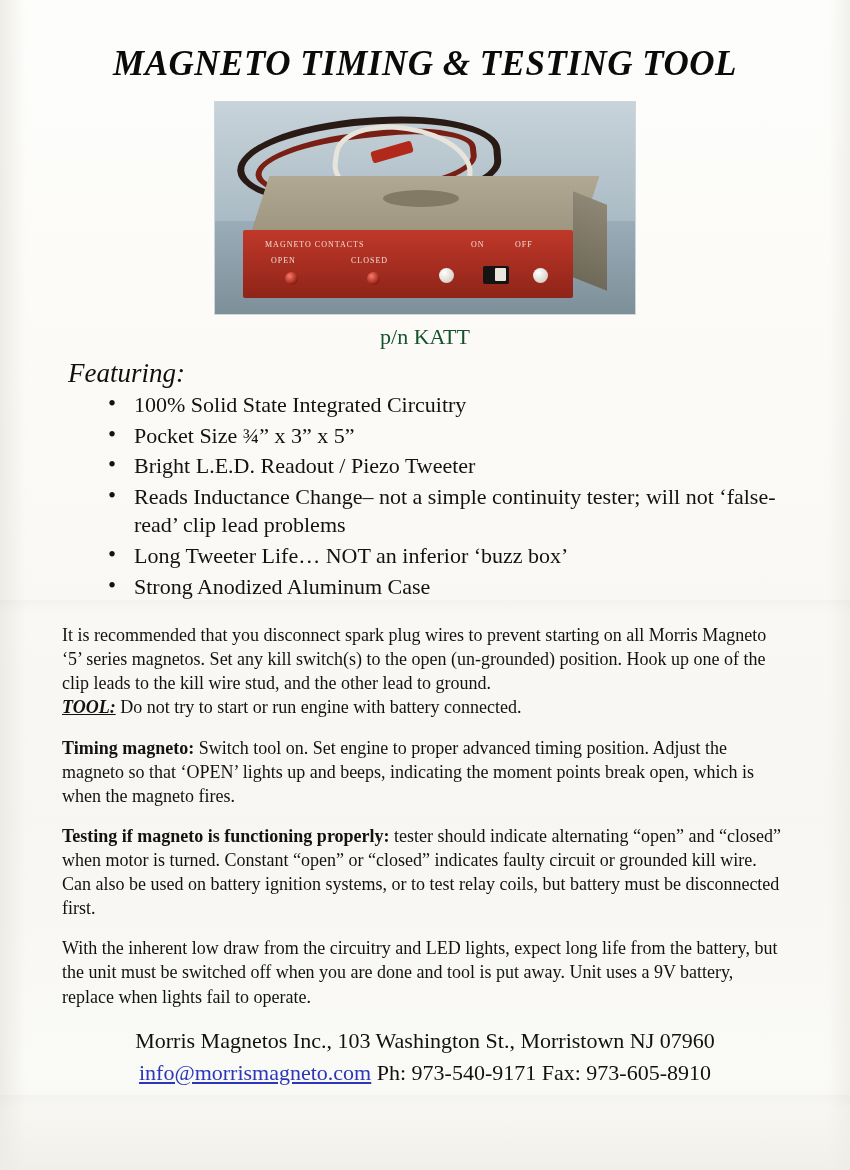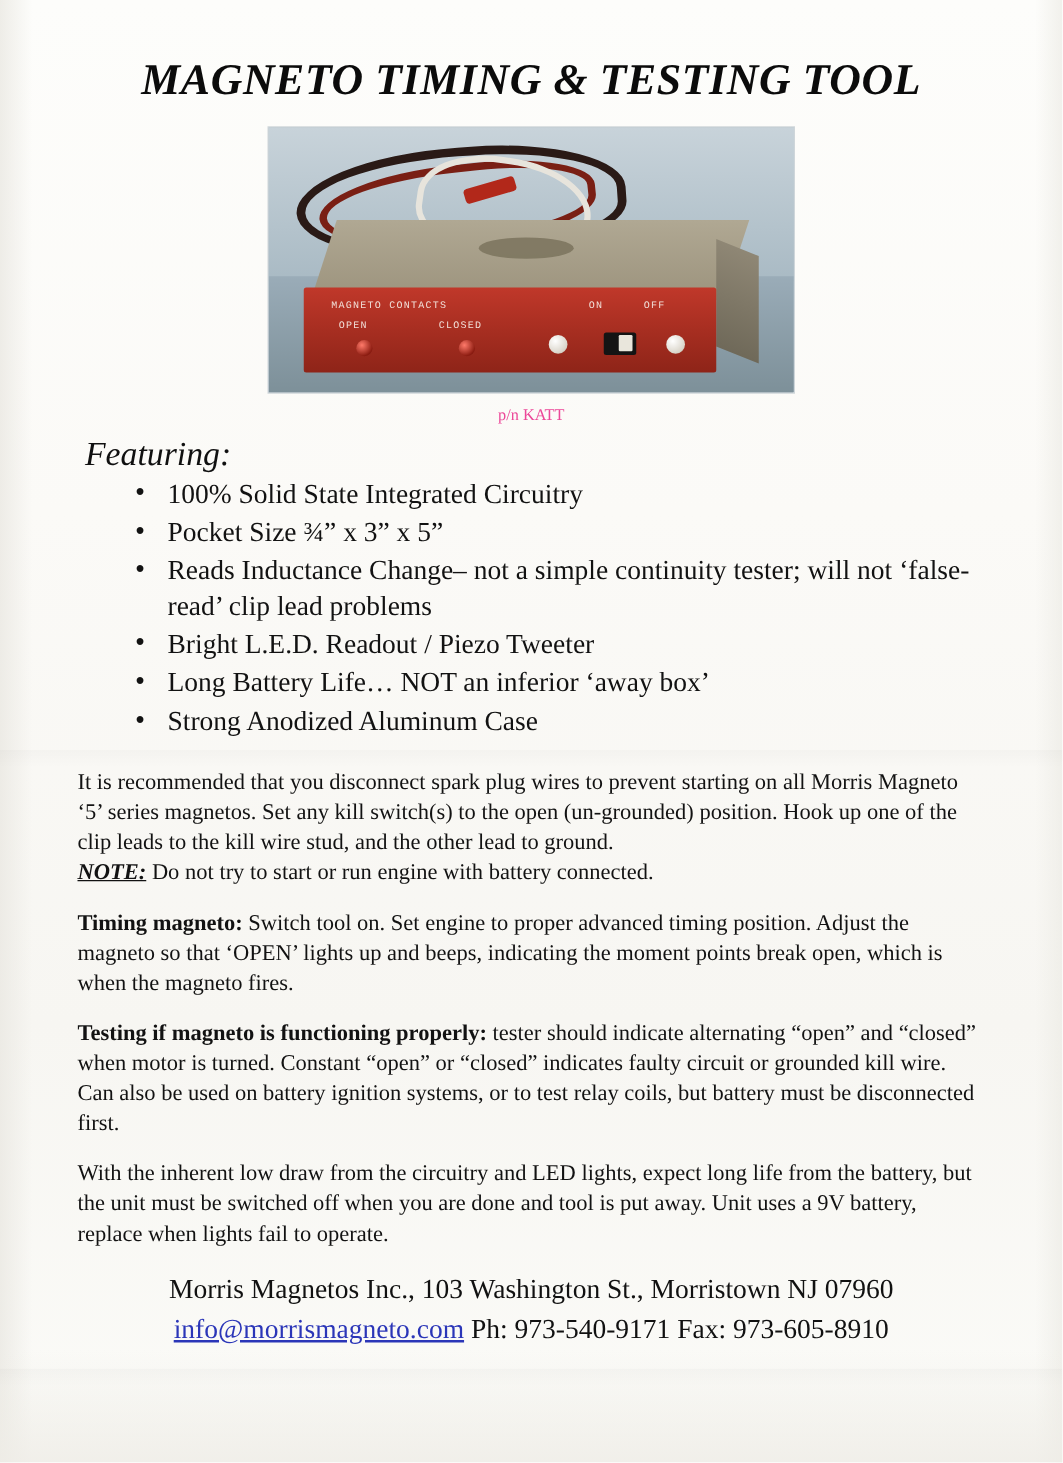--- a/index.html
+++ b/index.html
@@ -149,21 +149,21 @@
     position: absolute;
     left: 168px; top: 88px;
     width: 76px; height: 17px;
     background: #7d755f;
     border-radius: 50%;
     opacity: .9;
   }
   .face-label {
     position: absolute;
     color: #f1ded7;
-    font-family: Liberation Mono, monospace;
+    font-family: Liberation Serif, serif;
     font-size: 8px;
     letter-spacing: 1px;
     white-space: nowrap;
   }
   .led {
     position: absolute;
     width: 13px; height: 13px;
     border-radius: 50%;
     background: radial-gradient(circle at 35% 32%, #ff7a6a 0%, #8e1d12 70%, #5c120a 100%);
   }
@@ -183,23 +183,23 @@
     content: "";
     position: absolute;
     left: 12px; top: 2px;
     width: 11px; height: 13px;
     background: #e9e6dc;
     border-radius: 1px;
   }
 
   .pn {
     text-align: center;
-    font-size: 13px;
+    font-size: 22px;
     margin-top: 10px;
-    color: #ec4899;
+    color: #14532d;
   }
 
   
   .featuring {
     font-style: italic;
     font-size: 27px;
     margin: 8px 0 2px 0;
     padding-left: 6px;
     color: #101010;
   }
@@ -298,30 +298,30 @@
     </div>
   </div>
 
   <div class="pn">p/n KATT</div>
 
   <div class="featuring">Featuring:</div>
 
   <ul class="features">
     <li>100% Solid State Integrated Circuitry</li>
     <li>Pocket Size ¾” x 3” x 5”</li>
+    <li>Bright L.E.D. Readout / Piezo Tweeter</li>
     <li>Reads Inductance Change– not a simple continuity tester; will not ‘false-read’ clip lead problems</li>
-    <li>Bright L.E.D. Readout / Piezo Tweeter</li>
-    <li>Long Battery Life…  NOT an inferior ‘away box’</li>
+    <li>Long Tweeter Life…  NOT an inferior ‘buzz box’</li>
     <li>Strong Anodized Aluminum Case</li>
   </ul>
 
   <div class="body-text">
     <p>
       <span>It is recommended that you disconnect spark plug wires to prevent starting on all Morris Magneto ‘5’ series magnetos.  Set any kill switch(s) to the open (un-grounded) position. Hook up one of the clip leads to the kill wire stud, and the other lead to ground.</span><br>
-      <span class="note-label">NOTE:</span><span> Do not try to start or run engine with battery connected.</span>
+      <span class="note-label">TOOL:</span><span> Do not try to start or run engine with battery connected.</span>
     </p>
 
     <p>
       <b>Timing magneto:</b><span> Switch tool on.   Set engine to proper advanced timing position. Adjust the magneto so that ‘OPEN’ lights up and beeps, indicating the moment points break open, which is when the magneto fires.</span>
     </p>
 
     <p>
       <b>Testing if magneto is functioning properly:</b><span> tester should indicate alternating “open” and “closed” when motor is turned. Constant “open” or “closed” indicates faulty circuit or grounded kill wire. Can also be used on battery ignition systems, or to test relay coils, but battery must be disconnected first.</span>
     </p>
 

